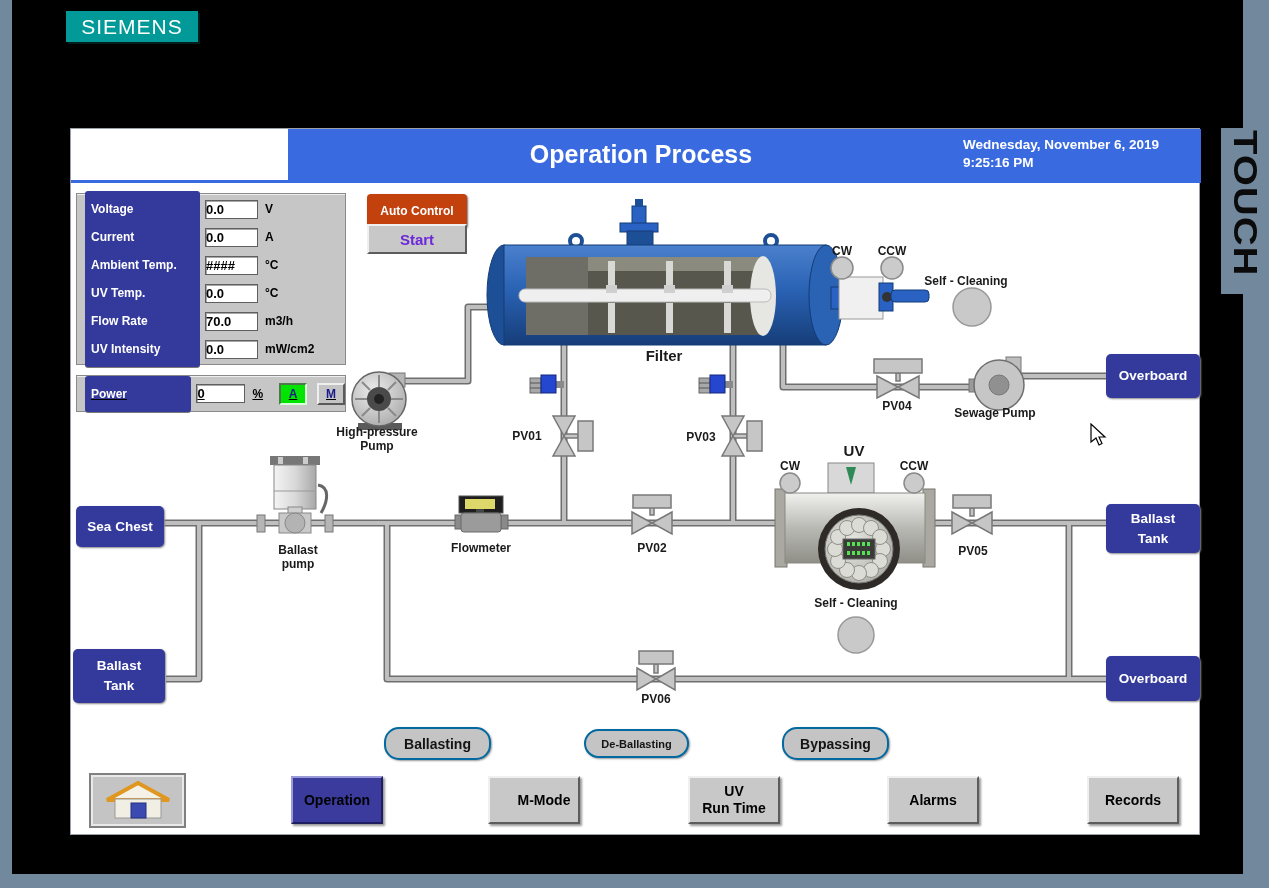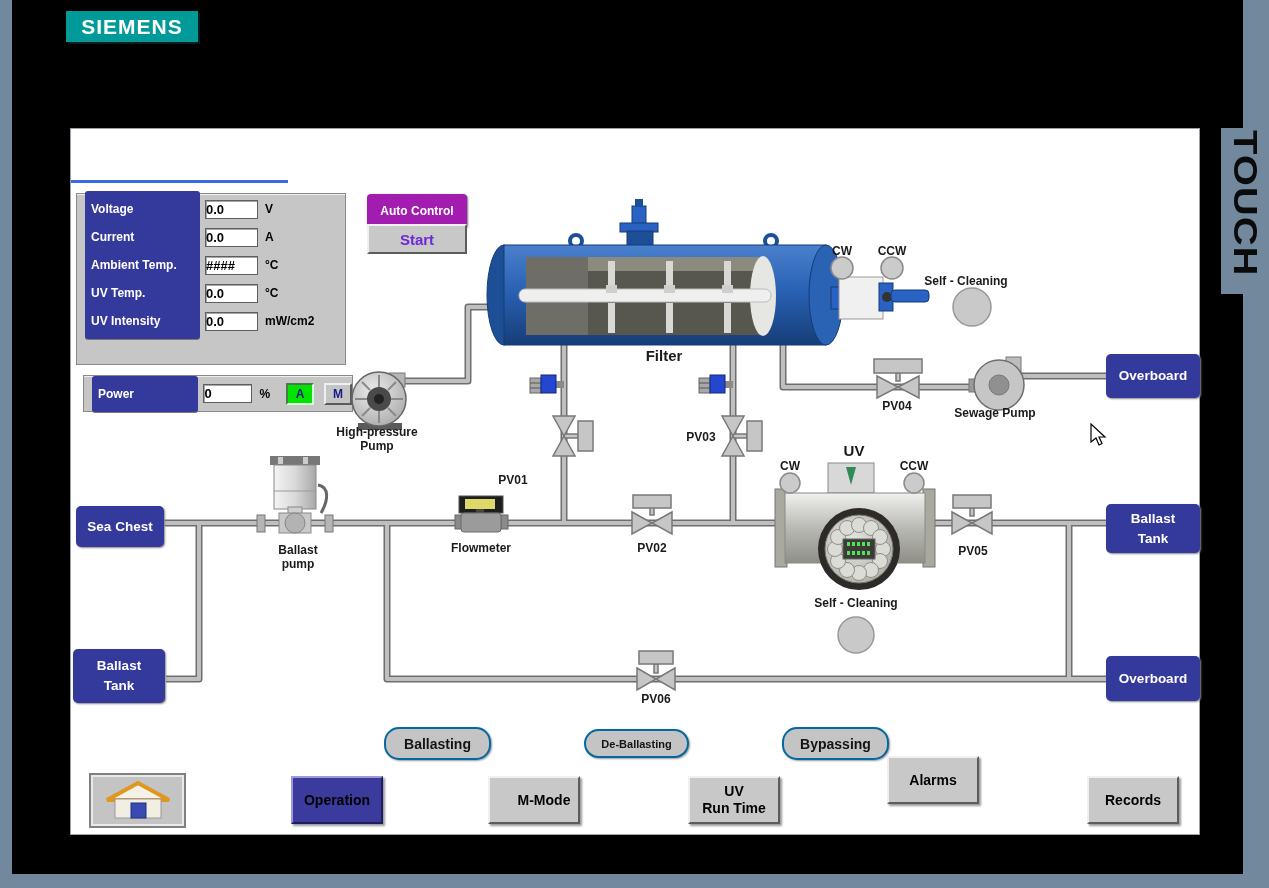--- a/index.html
+++ b/index.html
@@ -9,54 +9,54 @@
   .bezel{position:absolute;background:#72889c;}
   .bezel-left{left:0;top:0;width:12px;height:888px;}
   .bezel-bottom{left:0;top:874px;width:1269px;height:14px;}
   .bezel-right{left:1243px;top:0;width:26px;height:888px;}
   .bezel-tab{position:absolute;left:1221px;top:128px;width:48px;height:166px;background:#72889c;
              display:flex;align-items:flex-start;justify-content:center;}
   .bezel-tab span{writing-mode:vertical-rl;font-size:40px;font-weight:bold;color:#0b0b0b;
                   letter-spacing:1px;transform:scaleX(.82);margin-top:2px;}
   
   .siemens{position:absolute;left:66px;top:11px;width:132px;height:31px;background:#019a98;
-           color:#fff;font-weight:bold;font-size:21px;letter-spacing:1px;display:flex;
+           color:#fff;font-weight:normal;font-size:21px;letter-spacing:1px;display:flex;
            align-items:center;justify-content:center;box-shadow:2px 2px 0 rgba(0,60,60,.5);text-align:right;}
   .simatic{position:absolute;left:960px;top:14px;width:244px;color:#dcdcdc;font-size:29px;
            letter-spacing:1px;text-align:right;}
   
   .screen{position:absolute;left:70px;top:128px;width:1130px;height:707px;background:#fff;
           border:1px solid #9aa0a8;box-sizing:border-box;}
   .hmi-header{position:absolute;left:217px;top:0;width:913px;height:54px;background:#3a6ae0;}
   .corner-box{position:absolute;left:0;top:0;width:217px;height:54px;background:#fff;
               border-bottom:3px solid #3a6ae0;box-sizing:border-box;}
   .hmi-title{position:absolute;left:353px;top:11px;transform:translateX(-50%);color:#fff;
              font-size:25px;font-weight:bold;white-space:nowrap;}
   .hmi-datetime{position:absolute;left:675px;top:7px;color:#fff;font-size:13.5px;font-weight:bold;
                 line-height:18px;white-space:nowrap;}
   
   .panel{position:absolute;background:#c6c6c6;border:1px solid #8a8a8a;box-sizing:border-box;
          box-shadow:inset 0 1px 0 #eee;}
   .panel-params{left:5px;top:64px;width:270px;height:172px;padding-top:5px;}
-  .panel-power{left:12px;top:246px;width:270px;height:37px;}
+  .panel-power{left:5px;top:246px;width:270px;height:37px;text-decoration:underline;}
   .prow{position:relative;height:20px;margin:0 0 8px 8px;display:flex;align-items:center;}
   .plabel-btn{width:115px;height:36px;background:#34399c;border-radius:3px;color:#fff;
               font-size:12px;font-weight:bold;display:flex;align-items:center;padding-left:6px;
               box-sizing:border-box;box-shadow:0 1px 0 #7a7a7a;}
   .pvalue{width:53px;height:19px;background:#fff;border:1px solid #5e5e5e;
           box-shadow:inset 1px 1px 0 #a8a8a8;margin-left:5px;font-size:13px;font-weight:bold;
           color:#000;display:flex;align-items:center;box-sizing:border-box;}
   .punit{margin-left:7px;font-size:12px;font-weight:bold;color:#000;}
   .power-row{display:flex;align-items:center;height:100%;padding-left:8px;box-sizing:border-box;}
   .am-btn{width:30px;height:22px;font-size:12px;font-weight:bold;color:#1a1a8c;display:flex;
           align-items:center;justify-content:center;box-sizing:border-box;}
   .a-btn{background:#00e400;border:2px solid;border-color:#4d784d #d9ffd9 #d9ffd9 #4d784d;margin-left:16px;}
   .m-btn{background:#c4c4c4;border:2px solid;border-color:#efefef #5a5a5a #5a5a5a #efefef;margin-left:10px;}
   
-  .auto-btn{position:absolute;left:296px;top:65px;width:100px;height:34px;background:#a21caf;
+  .auto-btn{position:absolute;left:296px;top:65px;width:100px;height:34px;background:#c2410c;
             border-radius:4px;color:#fff;font-size:12px;font-weight:bold;display:flex;
             align-items:center;justify-content:center;box-shadow:1px 1px 2px #777;}
   .start-btn{position:absolute;left:296px;top:95px;width:100px;height:30px;background:#c8c8c8;
              border:2px solid;border-color:#f0f0f0 #5c5c5c #5c5c5c #f0f0f0;color:#6d28d9;
              font-size:15px;font-weight:bold;display:flex;align-items:center;justify-content:center;
              box-sizing:border-box;}
   
   .dlabel{position:absolute;transform:translateX(-50%);font-size:12px;font-weight:bold;color:#1a1a1a;
           white-space:nowrap;text-align:center;}
   .dlabel-lg{font-size:15px;}
@@ -89,20 +89,27 @@
   <div class="bezel bezel-right"></div>
   <div class="bezel-tab">
     <span>TOUCH</span>
   </div>
 
   <div class="siemens">SIEMENS</div>
 
   <div class="screen">
 
     <div class="corner-box"></div>
+    <div class="hmi-header">
+      <div class="hmi-title">Operation Process</div>
+      <div class="hmi-datetime">
+        <div>Wednesday, November 6, 2019</div>
+        <div>9:25:16 PM</div>
+      </div>
+    </div>
 
     <div class="panel panel-params">
       <div class="prow">
         <div class="plabel-btn">Voltage</div>
         <div class="pvalue">0.0</div>
         <div class="punit">V</div>
       </div>
       <div class="prow">
         <div class="plabel-btn">Current</div>
         <div class="pvalue">0.0</div>
@@ -110,20 +117,25 @@
       </div>
       <div class="prow">
         <div class="plabel-btn">Ambient Temp.</div>
         <div class="pvalue">####</div>
         <div class="punit">°C</div>
       </div>
       <div class="prow">
         <div class="plabel-btn">UV Temp.</div>
         <div class="pvalue">0.0</div>
         <div class="punit">°C</div>
+      </div>
+      <div class="prow">
+        <div class="plabel-btn">Flow Rate</div>
+        <div class="pvalue">70.0</div>
+        <div class="punit">m3/h</div>
       </div>
       <div class="prow">
         <div class="plabel-btn">UV Intensity</div>
         <div class="pvalue">0.0</div>
         <div class="punit">mW/cm2</div>
       </div>
     </div>
 
     <div class="panel panel-power">
       <div class="power-row">
@@ -351,21 +363,21 @@
     </svg>
 
     <div class="dlabel dlabel-lg" style="left:593px;top:218px;">Filter</div>
     <div class="dlabel" style="left:771px;top:115px;">CW</div>
     <div class="dlabel" style="left:821px;top:115px;">CCW</div>
     <div class="dlabel" style="left:895px;top:145px;">Self - Cleaning</div>
     <div class="dlabel dlabel-lg" style="left:783px;top:313px;">UV</div>
     <div class="dlabel" style="left:719px;top:330px;">CW</div>
     <div class="dlabel" style="left:843px;top:330px;">CCW</div>
     <div class="dlabel" style="left:785px;top:467px;">Self - Cleaning</div>
-    <div class="dlabel" style="left:442px;top:300px;margin-top:44px;">PV01</div>
+    <div class="dlabel" style="left:456px;top:300px;">PV01</div>
     <div class="dlabel" style="left:581px;top:412px;">PV02</div>
     <div class="dlabel" style="left:630px;top:301px;">PV03</div>
     <div class="dlabel" style="left:826px;top:270px;">PV04</div>
     <div class="dlabel" style="left:902px;top:415px;">PV05</div>
     <div class="dlabel" style="left:585px;top:563px;">PV06</div>
     <div class="dlabel" style="left:306px;top:296px;">
       <div>High-pressure</div>
       <div>Pump</div>
     </div>
     <div class="dlabel" style="left:227px;top:414px;">
@@ -403,21 +415,21 @@
         <rect x="10" y="19" width="46" height="19" fill="#f1eee4" stroke="#9a9a9a"></rect>
         <rect x="26" y="23" width="15" height="15" fill="#3a4ab0" stroke="#22307e"></rect>
       </svg>
     </div>
     <div class="nav-btn nav-active" style="left:220px;top:647px;">Operation</div>
     <div class="nav-btn" style="left:417px;top:647px;padding-left:20px;">M-Mode</div>
     <div class="nav-btn" style="left:617px;top:647px;">
       <span>UV</span>
       <span>Run Time</span>
     </div>
-    <div class="nav-btn" style="left:816px;top:627px;">Alarms</div>
+    <div class="nav-btn" style="left:816px;top:647px;">Alarms</div>
     <div class="nav-btn" style="left:1016px;top:647px;">Records</div>
 
     <svg class="cursor" width="18" height="24" viewBox="0 0 18 24">
       <path d="M2 1 L2 19 L7 15 L10 22 L13 20.5 L10 14 L16 14 Z" fill="#fff" stroke="#000" stroke-width="1.2"></path>
     </svg>
 
   </div>
 </div>
 
 </body></html>

